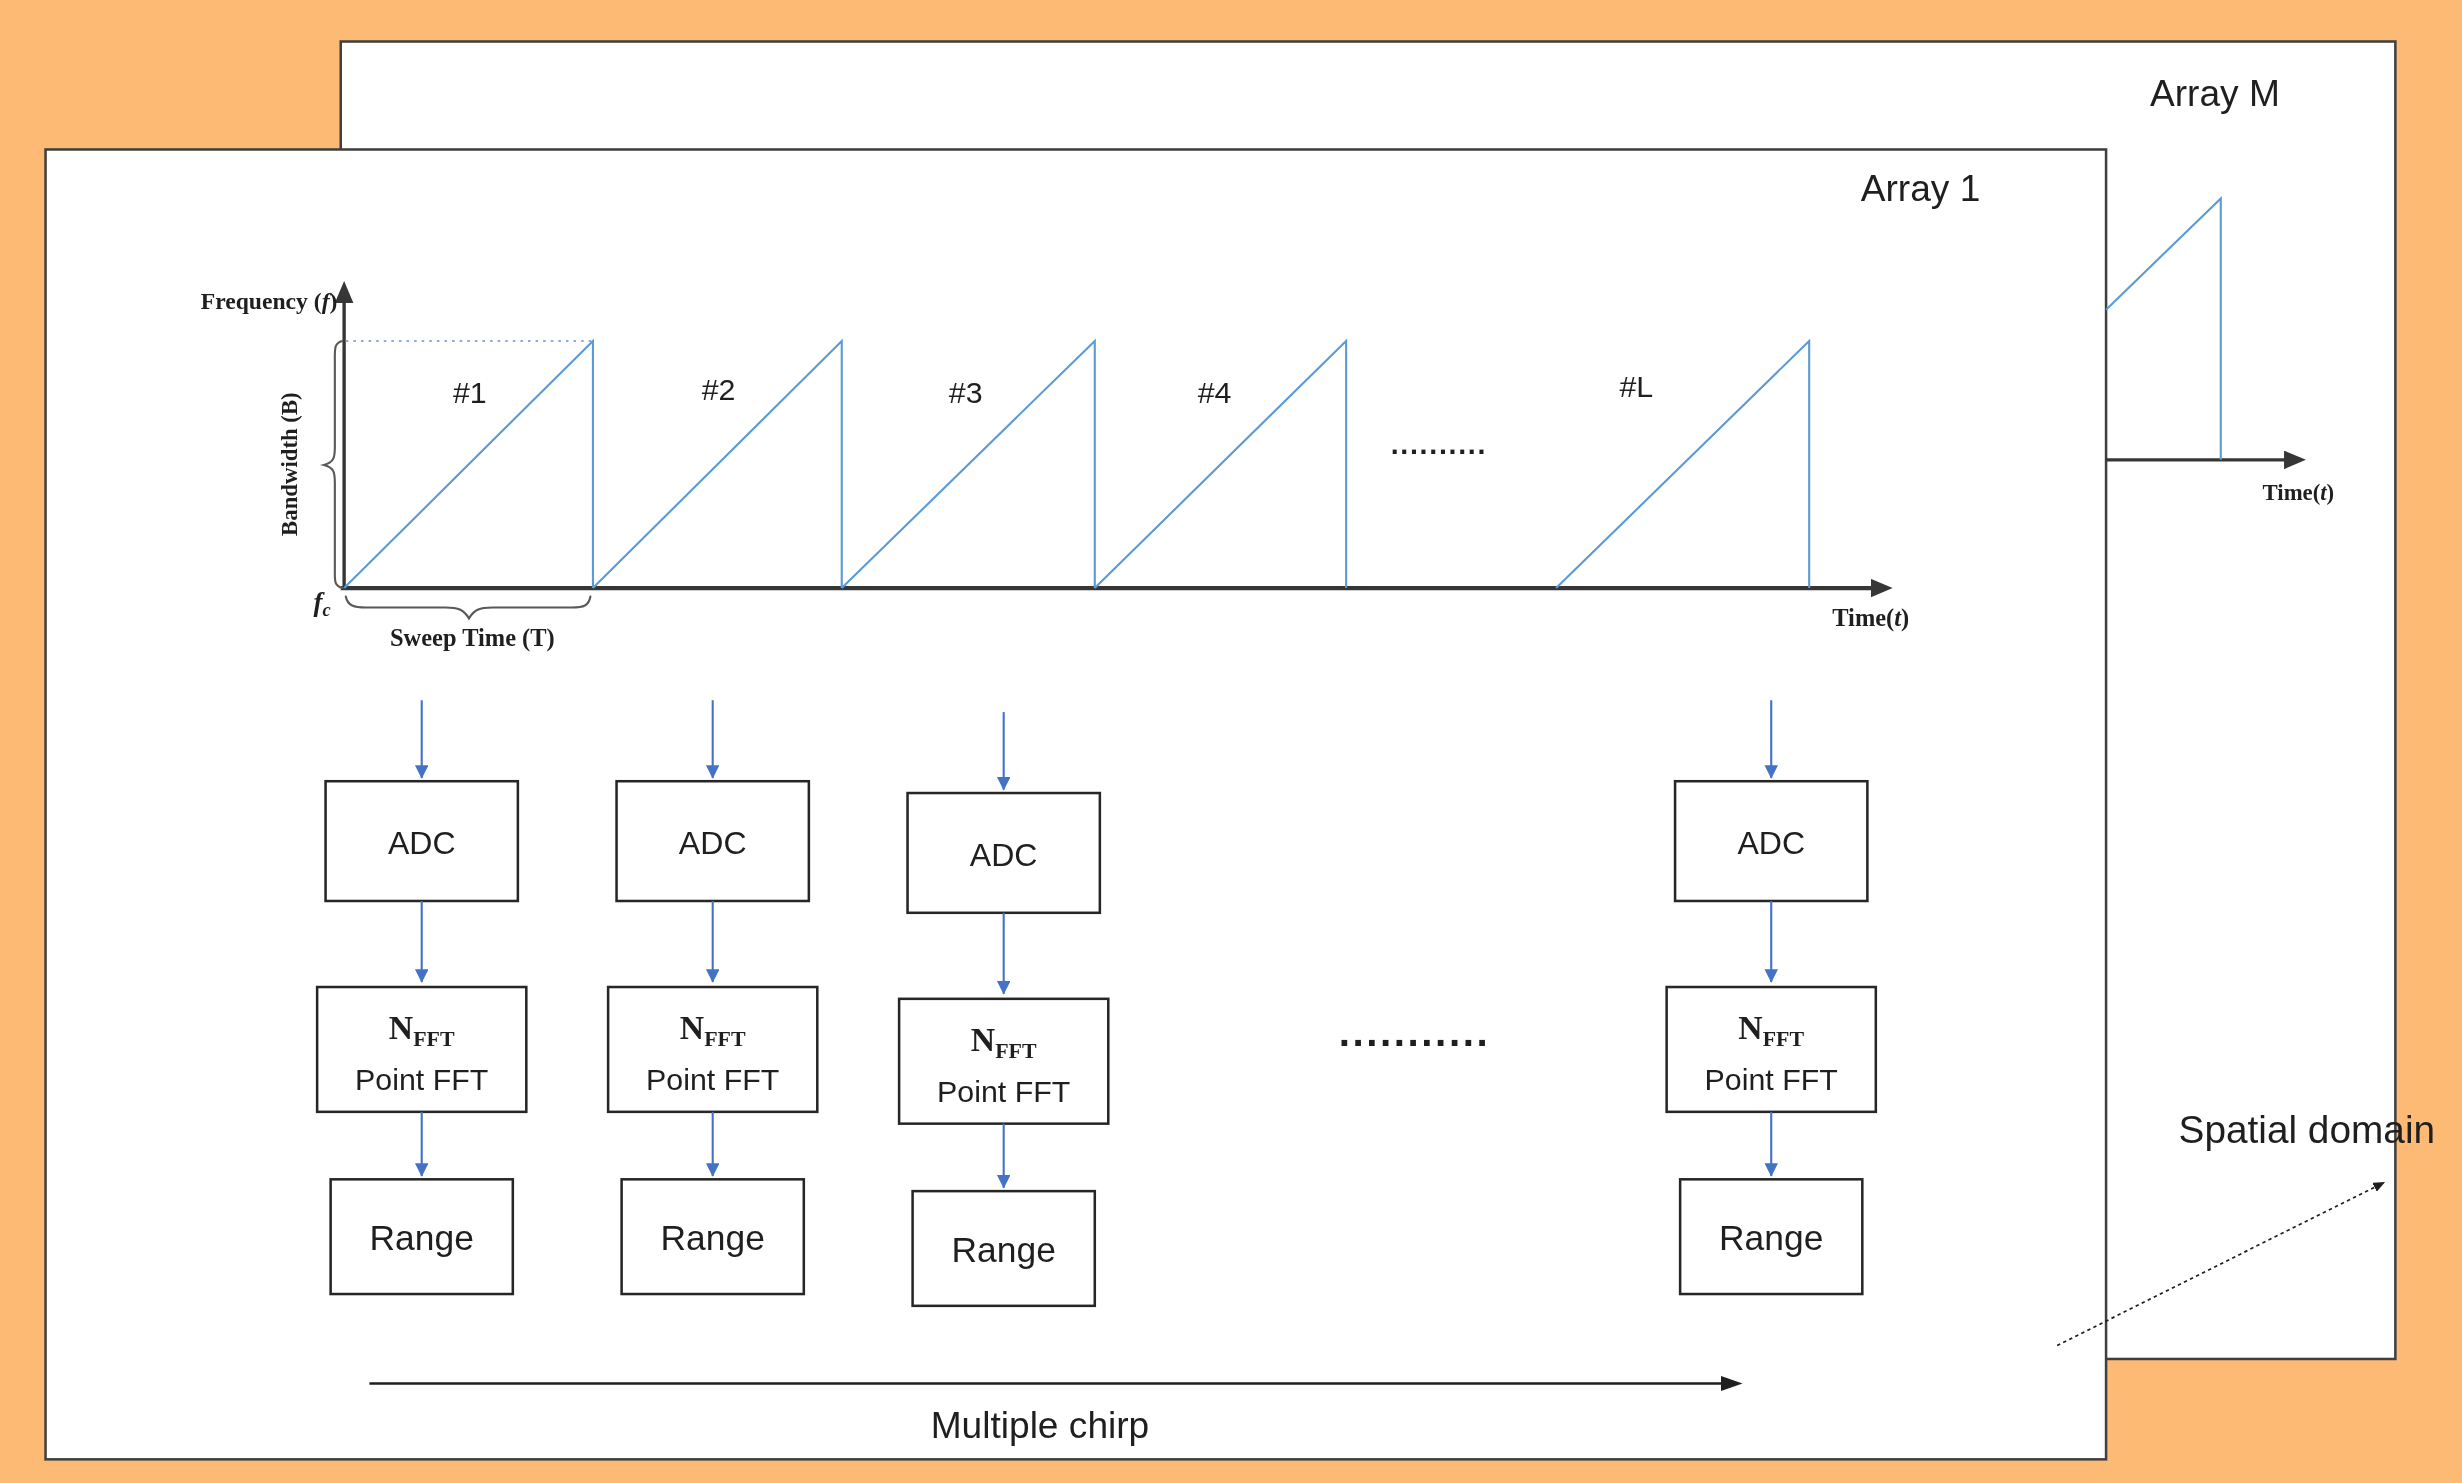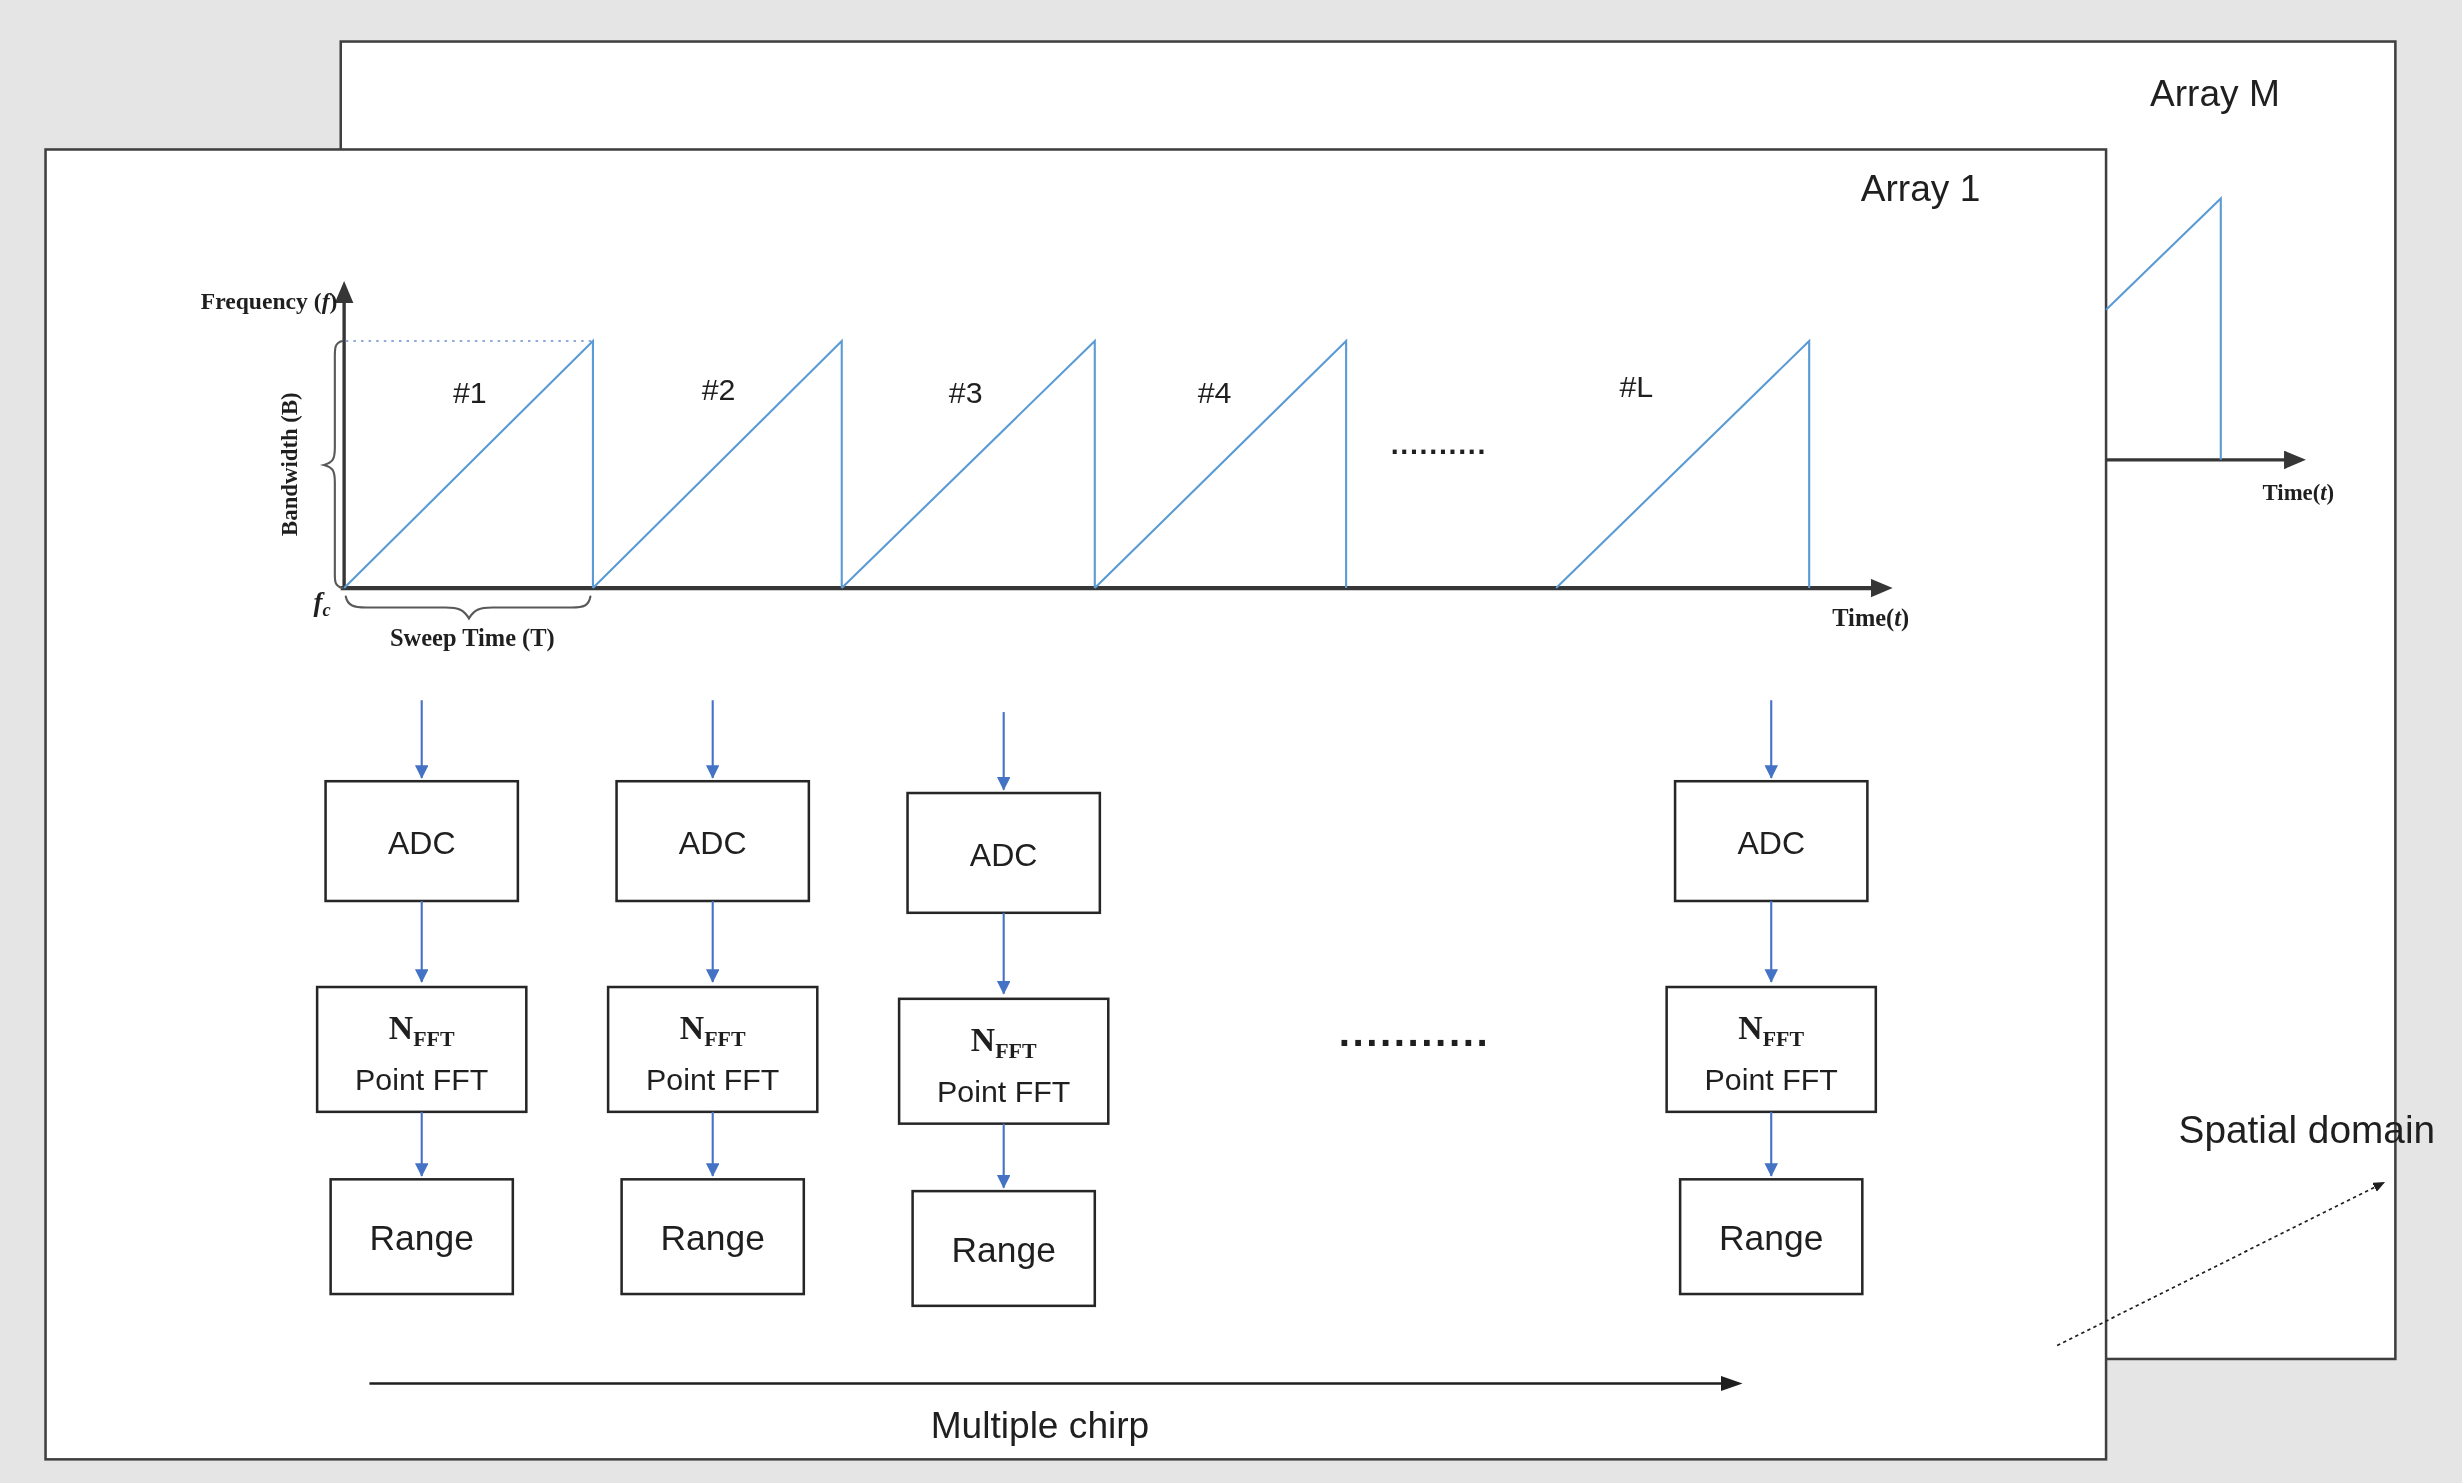--- a/index.html
+++ b/index.html
@@ -1,16 +1,16 @@
 <!DOCTYPE html>
 <html style="font-size:13.5px"><head>
 <meta charset="utf-8">
 <style>
   html,body{margin:0;padding:0;background:#ffffff;}
-  .stage{position:relative;width:2462px;height:1484px;background:#e5e5e5;overflow:hidden;}
+  .stage{position:relative;width:2462px;height:1484px;background:#fdba74;overflow:hidden;}
   svg{display:block;}
   text{fill:#1f1f1f;}
   .sans{font-family:"Liberation Sans",sans-serif;}
   .serif{font-family:"Liberation Serif",serif;font-weight:bold;}
   .ital{font-style:italic;}
 </style>
 </head>
 <body>
 
 <div class="stage">

